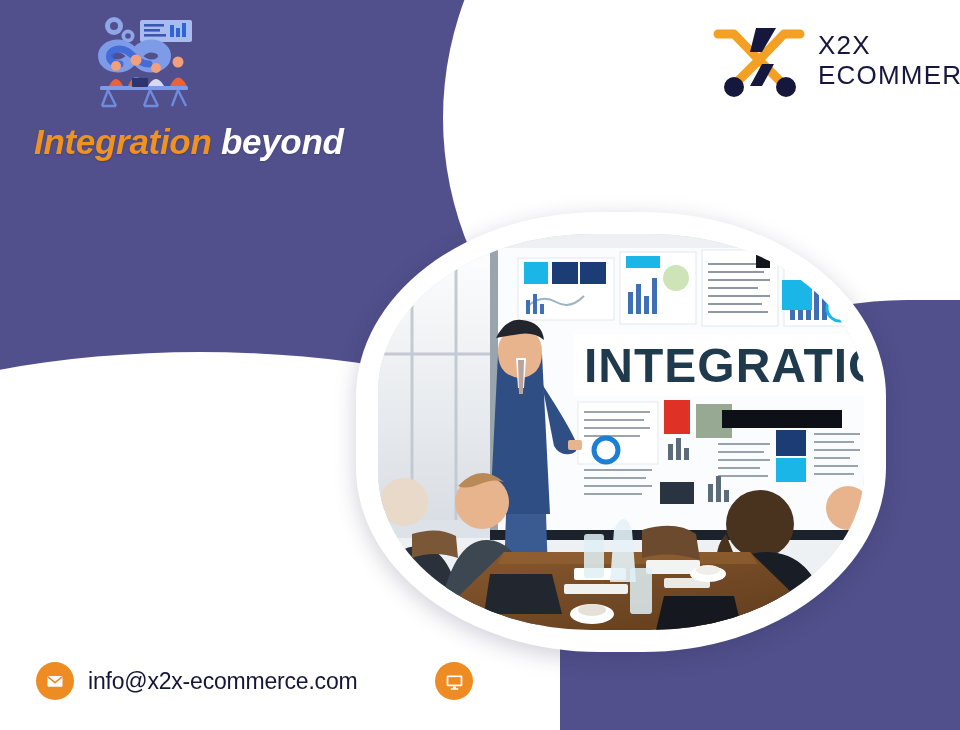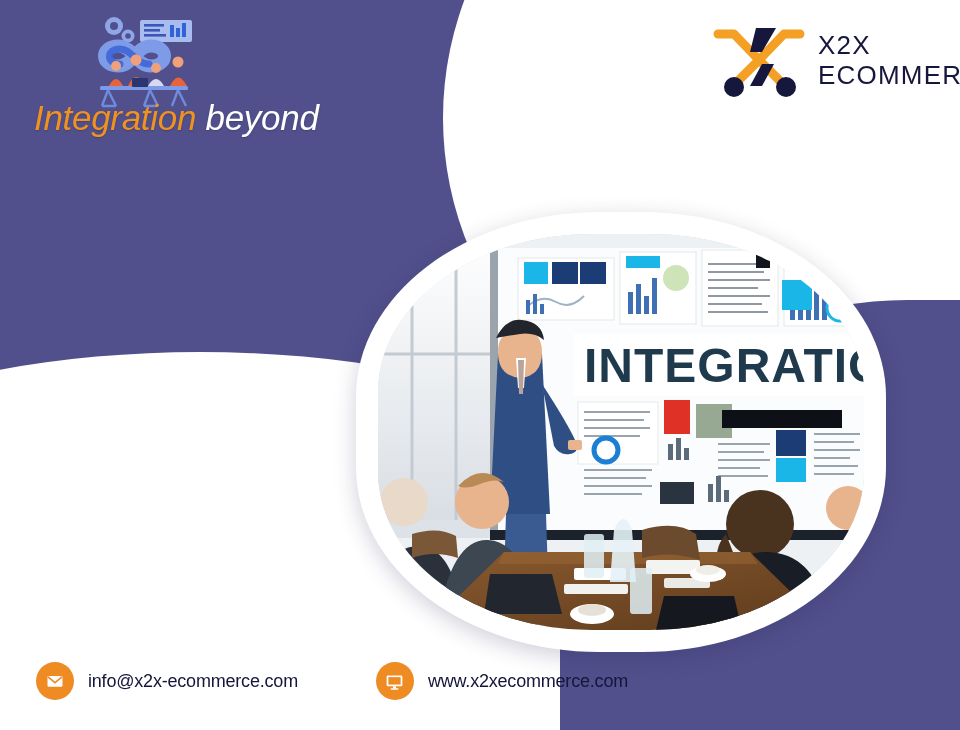--- a/index.html
+++ b/index.html
@@ -51,22 +51,22 @@
     border-radius:56% 0 0 0 / 70% 0 0 0;
   }
 
   
   .illustration{
     position:absolute;left:78px;top:8px;width:130px;height:108px;
   }
 
   
   .headline{
-    position:absolute;left:34px;top:96px;width:470px;
-    font-weight:normal;font-style:italic;
+    position:absolute;left:34px;top:120px;width:470px;
+    font-weight:bold;font-style:italic;
     font-size:35px;line-height:1.28;
     letter-spacing:-0.3px;
     color:#ffffff;
     text-shadow:0 1px 2px rgba(0,0,0,.18);
   }
   .headline .accent{color:#F0921F;}
   .headline .l2{display:block;padding-left:8px;}
 
   
   .logo{
@@ -106,21 +106,21 @@
     position:absolute;left:36px;top:662px;
     display:flex;align-items:center;gap:78px;
   }
   .contact{display:flex;align-items:center;gap:14px;}
   .contact-icon{
     width:38px;height:38px;border-radius:50%;
     background:#EE8B22;flex:none;
     display:flex;align-items:center;justify-content:center;
   }
   .contact-text{
-    color:#14163A;font-size:18px;letter-spacing:-0.2px;white-space:nowrap;
+    color:#14163A;font-size:23px;letter-spacing:-0.2px;white-space:nowrap;
   }
 </style>
 </head>
 <body>
 
 <div id="poster">
 
   <div class="bg-layer">
     <div class="bg-purple"></div>
     <div class="bg-white-topright"></div>
@@ -377,17 +377,16 @@
     </div>
     <div class="contact">
       <span class="contact-icon">
         <svg viewBox="0 0 24 24" width="21" height="21" aria-hidden="true">
           <rect x="3" y="5" width="18" height="12.5" rx="1.6" fill="#ffffff"></rect>
           <rect x="5" y="7" width="14" height="8.5" fill="#EE8B22"></rect>
           <rect x="10.3" y="17.5" width="3.4" height="2.6" fill="#ffffff"></rect>
           <rect x="7.5" y="19.6" width="9" height="1.8" rx="0.9" fill="#ffffff"></rect>
         </svg>
       </span>
-      <span class="contact-text">www.x2xecommerce.com</span>
     </div>
   </div>
 
 </div>
 
 </body></html>

